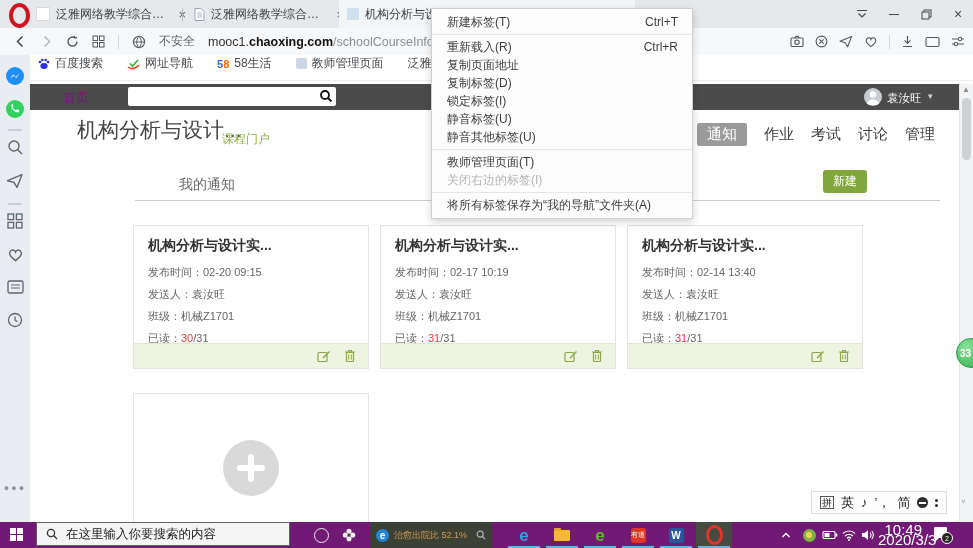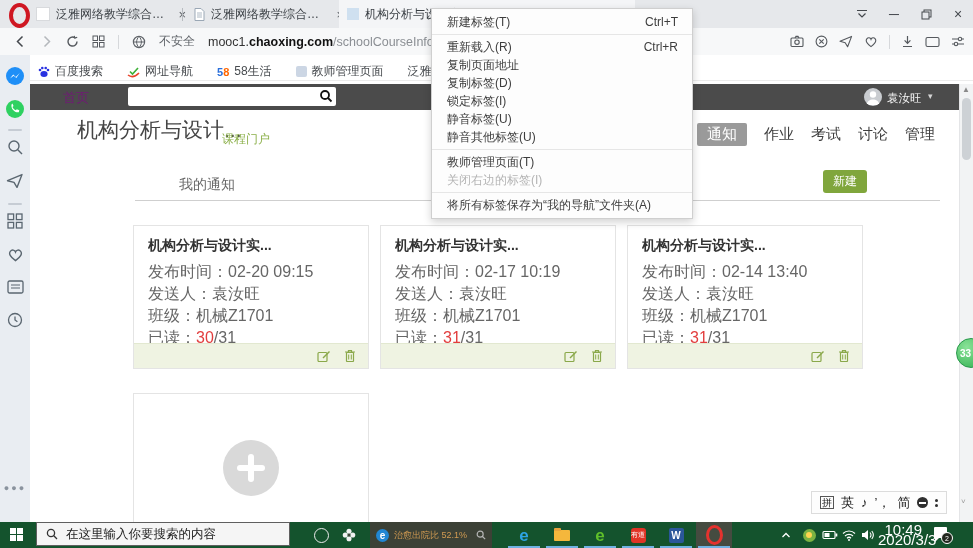--- a/index.html
+++ b/index.html
@@ -23,21 +23,21 @@
 
   .addressbar{position:absolute;left:0;top:28px;right:0;height:27px;background:#f7f8f9;border-bottom:1px solid #e2e4e7;}
   .ab-left{position:absolute;left:14px;top:28px;height:27px;display:flex;align-items:center;gap:13px;}
   .ab-right{position:absolute;right:8px;top:28px;height:27px;display:flex;align-items:center;gap:11px;}
   .vsep{width:1px;height:14px;background:#d6d8db;}
   .sec-txt{font-size:12px;color:#5f6368;}
   .url{font-size:12.5px;color:#333;}
   .url b{font-weight:700;color:#111;}
   .url .path{color:#8b8f94;}
 
-  .bookmarks{position:absolute;left:30px;top:55px;right:0;height:25px;background:#fff;display:flex;align-items:flex-end;gap:24px;padding-left:8px;border-bottom:1px solid #ececec;}
+  .bookmarks{position:absolute;left:30px;top:55px;right:0;height:25px;background:#fff;display:flex;align-items:flex-start;gap:24px;padding-left:8px;border-bottom:1px solid #ececec;}
   .bm{display:flex;align-items:center;gap:5px;font-size:12px;color:#474b4f;}
   .ic58{font-size:11px;font-weight:700;}
   .ic58 .n5{color:#2a6fdb;} .ic58 .n8{color:#f60;}
   .bm-blank{width:11px;height:11px;background:#ccd6e4;border-radius:2px;}
 
   
   .side{position:absolute;left:0;top:55px;width:30px;bottom:26px;background:#e9edf2;}
   .sic{position:absolute;left:0;width:30px;display:flex;justify-content:center;}
   .side-sep{position:absolute;left:8px;width:14px;height:2px;background:#c6ccd4;border-radius:1px;}
   .dots{color:#8a939e;font-size:9px;letter-spacing:2px;}
@@ -61,21 +61,21 @@
   .ctabs{position:absolute;left:697px;top:123px;display:flex;gap:17px;align-items:center;font-size:15px;color:#3f3f3f;}
   .ctab-active{background:#9a9a9a;color:#fff;padding:2px 10px;border-radius:2px;font-size:15px;}
 
   .section{position:absolute;left:135px;top:176px;font-size:14px;color:#6a6a6a;margin-left:44px;}
   .newbtn{position:absolute;left:823px;top:170px;background:#80a63c;color:#fff;font-size:12px;padding:3px 10px;border-radius:3px;border:0;}
   .hline{position:absolute;left:135px;top:200px;width:805px;height:0;border-top:1px solid #cfcfcf;}
 
   .card{position:absolute;top:225px;width:234px;height:142px;background:#fff;border:1px solid #e4e4e4;}
   .card .inner{padding:11px 14px 0 14px;}
   .card h3{margin:0 0 6px 0;font-size:14px;color:#333;font-weight:700;white-space:nowrap;overflow:hidden;}
-  .crow{font-size:16px;color:#666;line-height:22px;white-space:nowrap;}
+  .crow{font-size:11px;color:#666;line-height:22px;white-space:nowrap;}
   .crow .red{color:#e23d3d;}
   .cfoot{position:absolute;left:0;right:0;bottom:0;height:24px;background:#eff3e2;border-top:1px solid #e2e8d0;
          display:flex;align-items:center;justify-content:flex-end;gap:13px;padding-right:12px;}
 
   .addcard{position:absolute;left:133px;top:393px;width:234px;height:128px;background:#fff;border:1px solid #e4e4e4;}
   .plus{position:absolute;left:89px;top:46px;width:56px;height:56px;border-radius:50%;background:#d9d9d9;}
   .plus::before,.plus::after{content:"";position:absolute;background:#fff;}
   .plus::before{left:14px;top:25px;width:28px;height:6px;border-radius:3px;}
   .plus::after{left:25px;top:14px;width:6px;height:28px;border-radius:3px;}
 
@@ -96,21 +96,21 @@
   .ime{position:absolute;left:811px;top:491px;height:21px;display:flex;align-items:center;gap:7px;padding:0 8px;
        background:rgba(253,253,253,.95);border:1px solid #dcdcdc;font-size:13px;color:#1a1a1a;z-index:40;}
   .ime .boxed{border:1px solid #555;font-size:10px;line-height:11px;padding:0 1px;}
   .ime-circle{width:11px;height:11px;border-radius:50%;background:#2f2f2f;position:relative;}
   .ime-circle::after{content:"";position:absolute;left:2px;top:4.5px;width:7px;height:2px;background:#fff;}
   .ime-more{display:flex;flex-direction:column;gap:2px;}
   .ime-more i{width:3px;height:3px;background:#2f2f2f;border-radius:50%;}
   .ime-caret{position:absolute;left:961px;top:497px;font-size:8px;color:#9a9a9a;z-index:40;}
 
   
-  .tb{position:absolute;left:0;right:0;bottom:0;height:26px;background:#14532d;z-index:60;}
+  .tb{position:absolute;left:0;right:0;bottom:0;height:26px;background:#701a75;z-index:60;}
   .winlogo{position:absolute;left:10px;top:6px;width:13px;height:13px;display:grid;grid-template-columns:6px 6px;grid-template-rows:6px 6px;gap:1px;}
   .winlogo i{background:#fff;}
   .tbsearch{position:absolute;left:36px;top:0;width:254px;height:24px;background:#f5f5f5;border:1px solid #5f5f5f;
             display:flex;align-items:center;gap:8px;padding:0 9px;box-sizing:border-box;}
   .tbsearch span{font-size:12.5px;color:#222;}
   .cortana{position:absolute;left:314px;top:6px;width:13px;height:13px;border:1.6px solid #ececec;border-radius:50%;}
   .news{position:absolute;left:370px;top:0;width:122px;height:26px;background:#3c4136;display:flex;align-items:center;gap:5px;padding:0 6px;box-sizing:border-box;}
   .news .e{width:13px;height:13px;border-radius:50%;background:#2186d3;color:#fff;font-size:10px;font-weight:700;
            display:flex;align-items:center;justify-content:center;}
   .news .txt{flex:1;font-size:9px;color:#d29b52;white-space:nowrap;overflow:hidden;}

